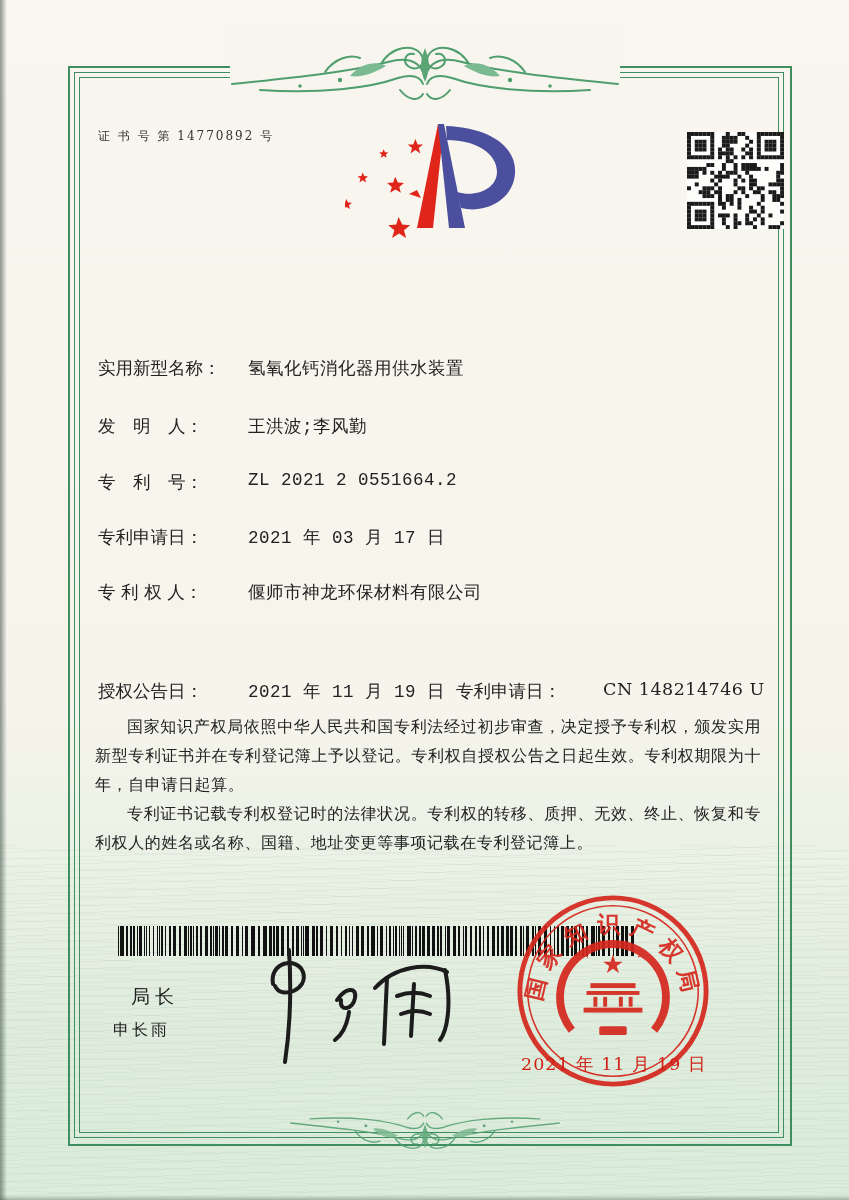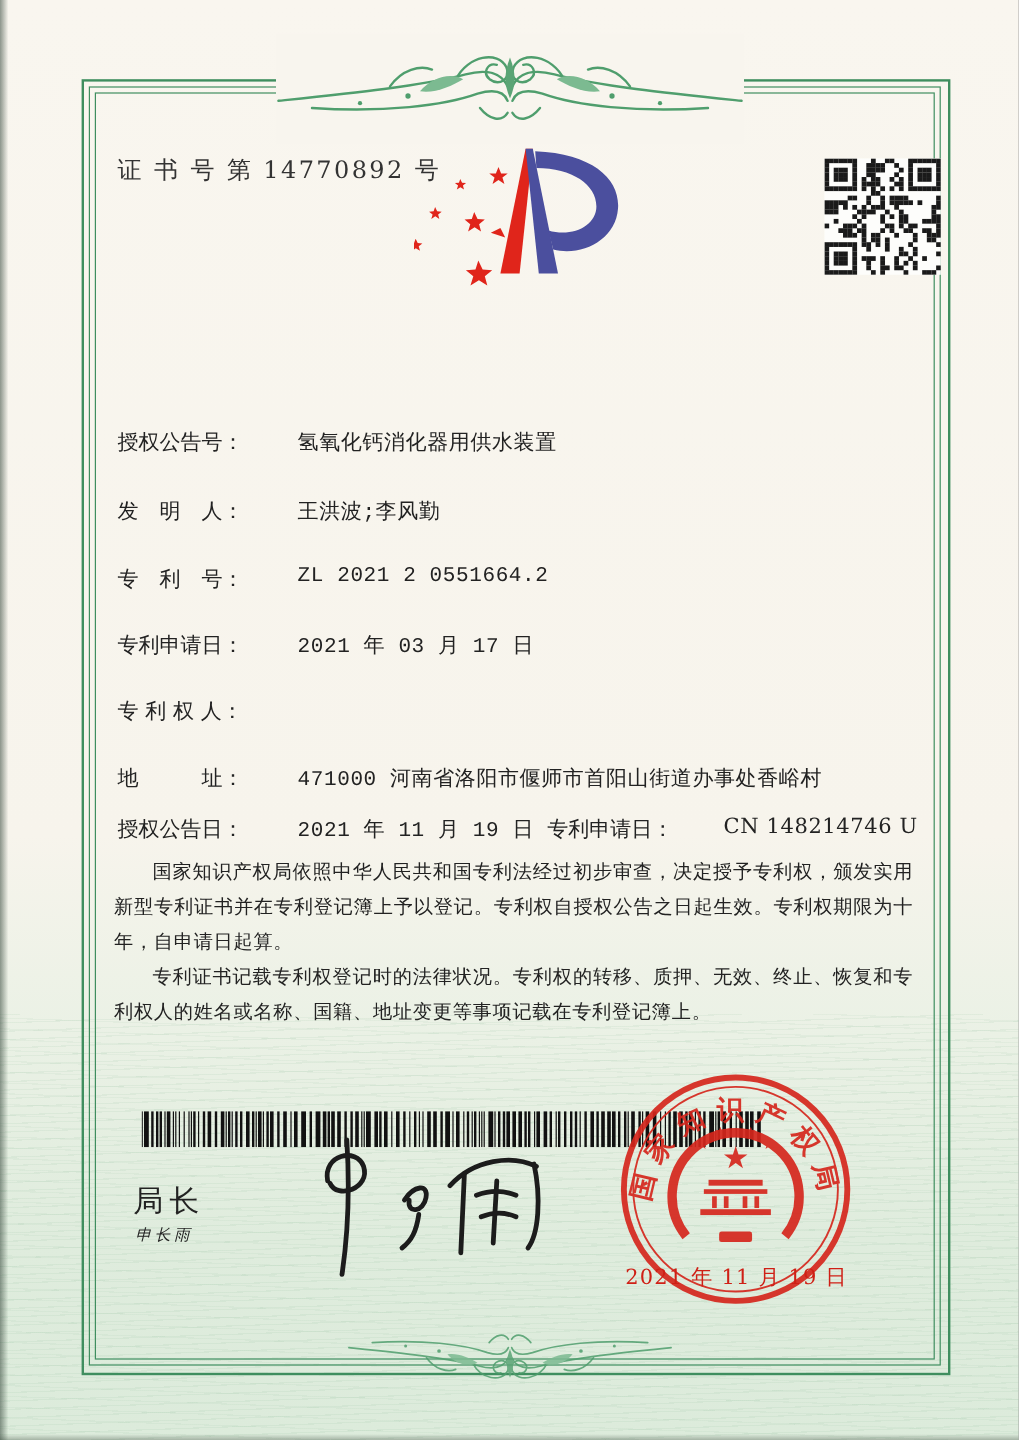--- a/index.html
+++ b/index.html
@@ -27,36 +27,36 @@
   .frame{position:absolute;border-style:solid;border-color:#3f8e5f;pointer-events:none;z-index:2;}
   .frame.f1{left:68px;top:66px;width:720px;height:1076px;border-width:2px;}
   .frame.f2{left:74px;top:72px;width:708px;height:1064px;border-width:1px;}
   .frame.f3{left:79px;top:77px;width:698px;height:1054px;border-width:1px;}
   .flourish{position:absolute;z-index:3;}
   .flourish.top{left:230px;top:28px;width:390px;height:92px;}
   .flourish.bottom{left:265px;top:1098px;width:320px;height:64px;opacity:.85;}
 
   .content{position:absolute;inset:0;z-index:4;}
 
-  .cert-no{position:absolute;left:98px;top:128px;font-size:20px;letter-spacing:2px;color:#333;}
+  .cert-no{position:absolute;left:98px;top:128px;font-size:12px;letter-spacing:2px;color:#333;}
   .logo{position:absolute;left:345px;top:116px;width:215px;height:138px;}
   .qr{position:absolute;left:687px;top:132px;width:97px;height:97px;background:#fdfdfb;}
   .title{position:absolute;left:0;right:0;top:257px;text-align:center;
     font-size:45px;font-weight:bold;letter-spacing:9px;color:#111;}
   .field-row{position:absolute;left:98px;width:700px;height:26px;font-size:17.5px;color:#222;}
   .field-row .flabel{position:absolute;left:0;white-space:pre;}
   .field-row .fvalue{position:absolute;left:150px;white-space:pre;letter-spacing:.5px;font-family:Liberation Mono, monospace;}
   .field-row .flabel2{position:absolute;left:358px;white-space:pre;}
   .field-row .fvalue2{position:absolute;left:505px;white-space:pre;letter-spacing:.5px;}
   .body-text{position:absolute;left:95px;top:712px;width:666px;font-size:16px;
     line-height:1.82;text-align:justify;color:#222;letter-spacing:.6px;}
   .body-text p{margin:0;text-indent:2em;}
   .barcode{position:absolute;left:118px;top:926px;width:518px;height:30px;}
-  .chief-title{position:absolute;left:111px;top:984px;font-size:25px;letter-spacing:5px;color:#222;}
-  .chief-name{position:absolute;left:113px;top:1020px;font-size:13px;letter-spacing:3px;color:#222;font-style:italic;}
+  .chief-title{position:absolute;left:131px;top:984px;font-size:19px;letter-spacing:5px;color:#222;}
+  .chief-name{position:absolute;left:113px;top:1020px;font-size:16px;letter-spacing:3px;color:#222;}
   .signature{position:absolute;left:245px;top:942px;width:225px;height:128px;}
   .seal{position:absolute;left:515px;top:893px;width:196px;height:196px;}
   .seal-date{position:absolute;left:521px;top:1052px;font-size:17.5px;color:#cf1f15;letter-spacing:1px;}
   .page-info{position:absolute;left:0;right:0;top:1096px;text-align:center;font-size:14px;color:#333;letter-spacing:2px;}
   .back-note{position:absolute;left:0;right:0;top:1157px;text-align:center;font-size:14.5px;color:#4a4a46;letter-spacing:3px;z-index:5;margin-top:46px;}
 </style>
 </head>
 <body>
 
 <div class="page">
@@ -385,41 +385,38 @@
         <rect x="10" y="24" width="1.02" height="1.02" fill="#1a1a1a"></rect>
         <rect x="12" y="24" width="1.02" height="1.02" fill="#1a1a1a"></rect>
         <rect x="17" y="24" width="1.02" height="1.02" fill="#1a1a1a"></rect>
         <rect x="21" y="24" width="1.02" height="1.02" fill="#1a1a1a"></rect>
         <rect x="22" y="24" width="1.02" height="1.02" fill="#1a1a1a"></rect>
         <rect x="23" y="24" width="1.02" height="1.02" fill="#1a1a1a"></rect>
       </svg>
 
 
     <div class="field-row" style="top:356px">
-      <span class="flabel">授权公告号：</span>
+      <span class="flabel">实用新型名称：</span>
       <span class="fvalue">氢氧化钙消化器用供水装置</span>
     </div>
     <div class="field-row" style="top:414px">
       <span class="flabel">发　明　人：</span>
       <span class="fvalue">王洪波;李风勤</span>
     </div>
     <div class="field-row" style="top:470px">
       <span class="flabel">专　利　号：</span>
       <span class="fvalue">ZL 2021 2 0551664.2</span>
     </div>
     <div class="field-row" style="top:525px">
       <span class="flabel">专利申请日：</span>
       <span class="fvalue">2021 年 03 月 17 日</span>
     </div>
     <div class="field-row" style="top:580px">
       <span class="flabel">专 利 权 人：</span>
-    </div>
-    <div class="field-row" style="top:636px">
-      <span class="flabel">地　　　址：</span>
-      <span class="fvalue">471000 河南省洛阳市偃师市首阳山街道办事处香峪村</span>
+      <span class="fvalue">偃师市神龙环保材料有限公司</span>
     </div>
     <div class="field-row" style="top:679px">
       <span class="flabel">授权公告日：</span>
       <span class="fvalue">2021 年 11 月 19 日</span>
       <span class="flabel2">专利申请日：</span>
       <span class="fvalue2">CN 148214746 U</span>
     </div>
 
     <div class="body-text">
       <p>国家知识产权局依照中华人民共和国专利法经过初步审查，决定授予专利权，颁发实用新型专利证书并在专利登记簿上予以登记。专利权自授权公告之日起生效。专利权期限为十年，自申请日起算。</p>

